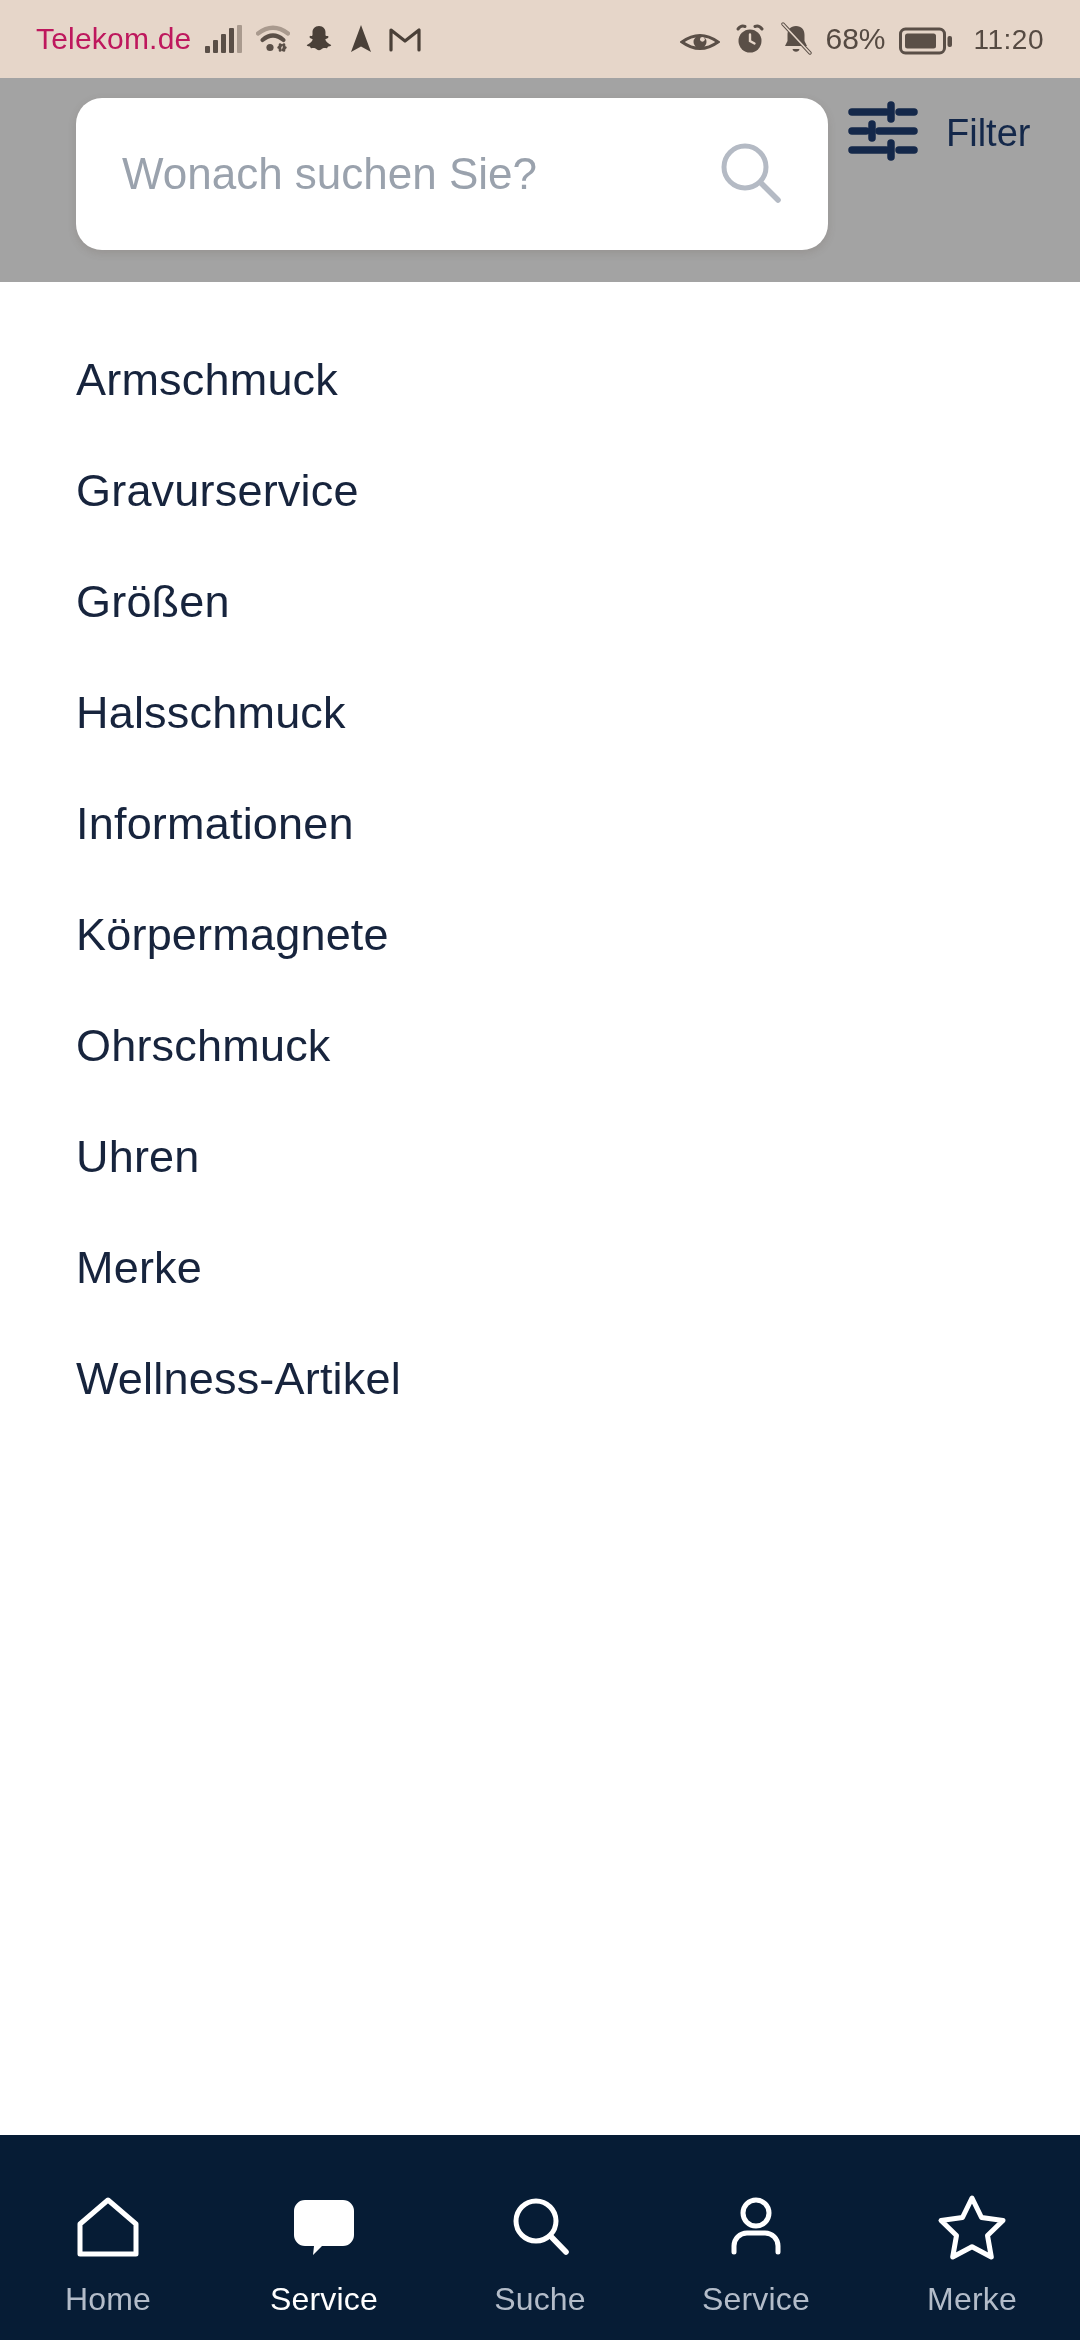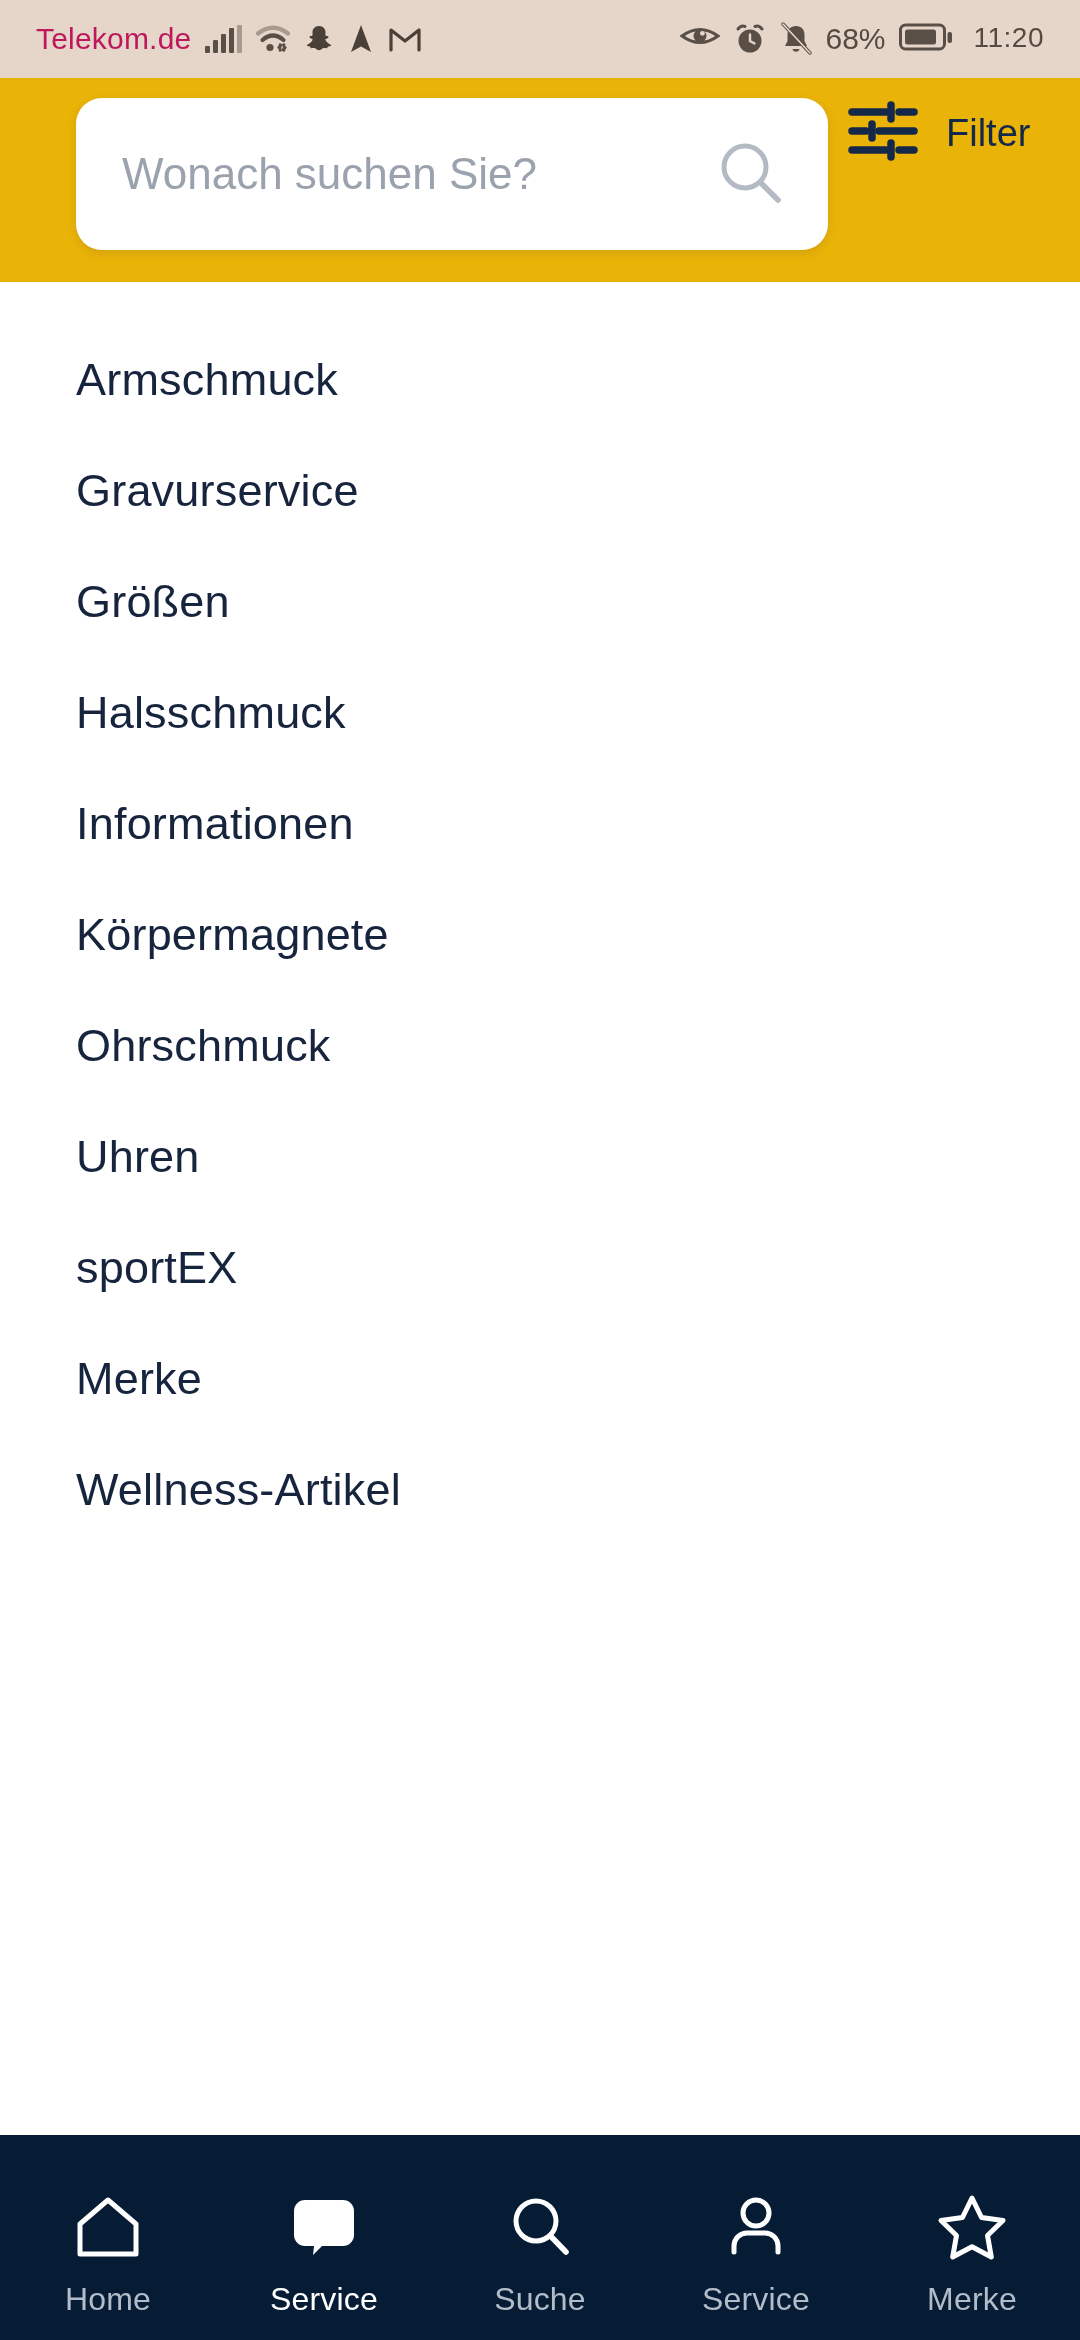--- a/index.html
+++ b/index.html
@@ -24,39 +24,39 @@
     display:flex; align-items:center;
     padding:0 36px;
     color:#5a4f47;
   }
   .sb-left { display:flex; align-items:center; gap:14px; }
   .sb-carrier {
     font-size:30px; color:#be185d; letter-spacing:.2px;
     font-family:"Liberation Sans", sans-serif;
   }
   .sb-spacer { flex:1; }
-  .sb-right { display:flex; align-items:flex-start; gap:13px; }
+  .sb-right { display:flex; align-items:flex-end; gap:13px; }
   .sb-battpct { font-size:30px; color:#554a42; }
   .sb-time { font-size:28px; color:#554a42; margin-left:8px; letter-spacing:.5px; }
   .sb-ico { display:flex; align-items:center; justify-content:center; }
 
   
   .sig { display:flex; align-items:flex-end; gap:3px; height:28px; }
   .sig i { display:block; width:5px; background:#5a4f47; border-radius:1px; }
   .sig i:nth-child(1){height:7px;}
   .sig i:nth-child(2){height:13px;}
   .sig i:nth-child(3){height:19px;}
   .sig i:nth-child(4){height:25px;}
   .sig i:nth-child(5){height:28px; background:#a99a8e;}
 
   
   .header {
     position:absolute; top:78px; left:0;
     width:1080px; height:204px;
-    background:#eab308;
+    background:#a3a3a3;
     display:flex; align-items:flex-start;
   }
   .searchwrap {
     margin:20px 0 0 76px;
     width:752px; height:152px;
     background:#ffffff;
     border-radius:26px;
     box-shadow:0 3px 9px rgba(90,70,55,.16);
     display:flex; align-items:center;
     padding:0 34px 0 46px;
@@ -257,23 +257,20 @@
     <div class="list-item">
         <span>Körpermagnete</span>
       </div>
     <div class="list-item">
         <span>Ohrschmuck</span>
       </div>
     <div class="list-item">
         <span>Uhren</span>
       </div>
     <div class="list-item">
-        <span>sportEX</span>
-      </div>
-    <div class="list-item">
         <span>Merke</span>
       </div>
     <div class="list-item">
         <span>Wellness-Artikel</span>
       </div>
   </div>
 
   <div class="bottomnav">
 
     <div class="nav-item inactive">

